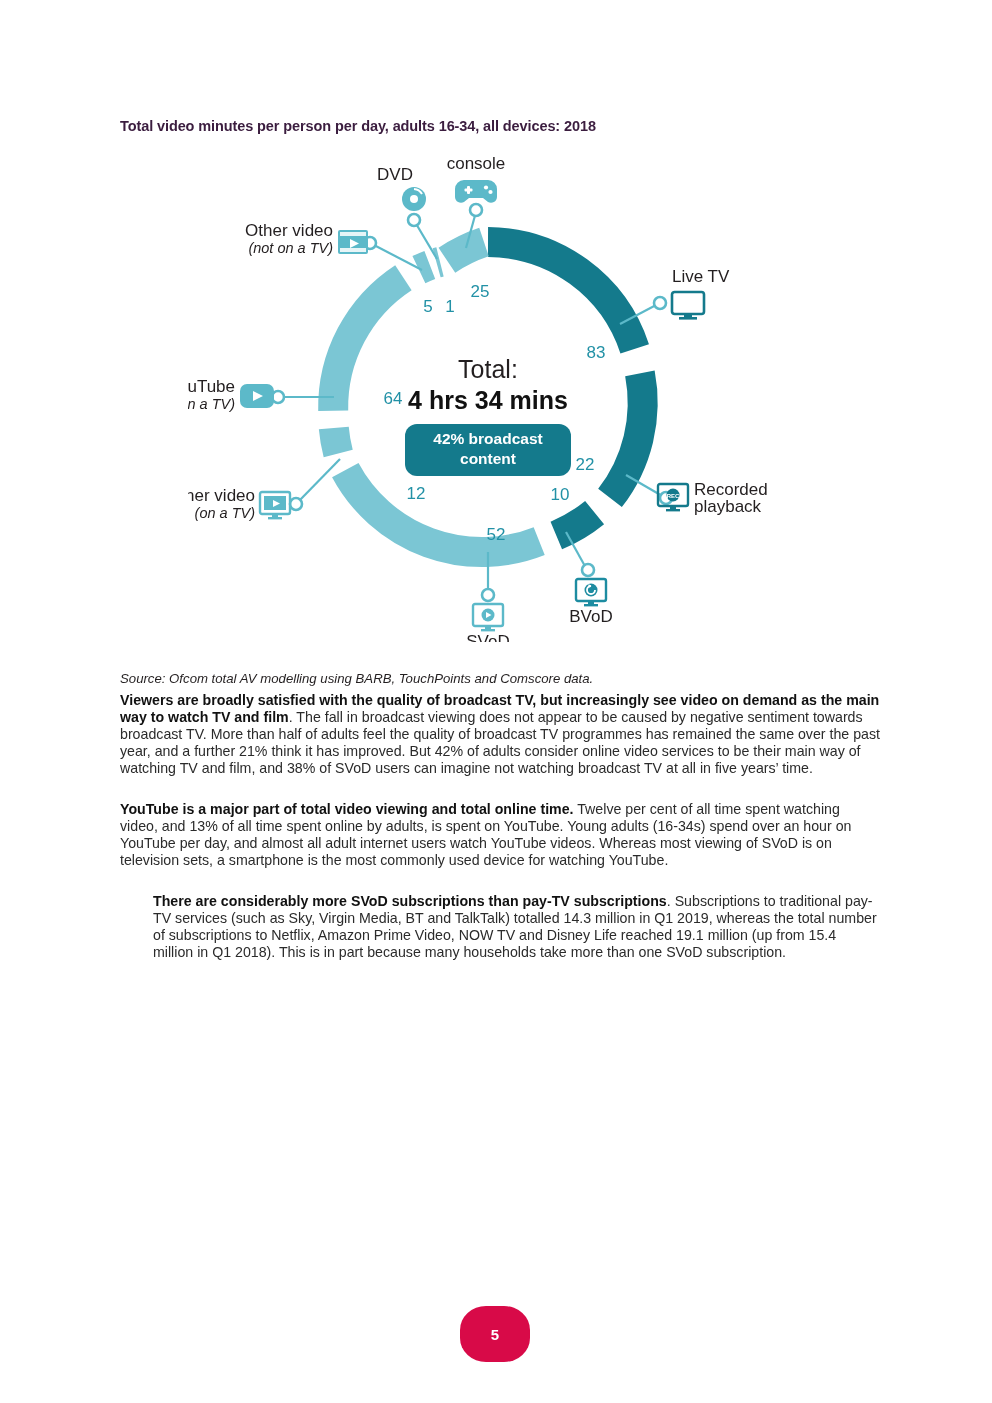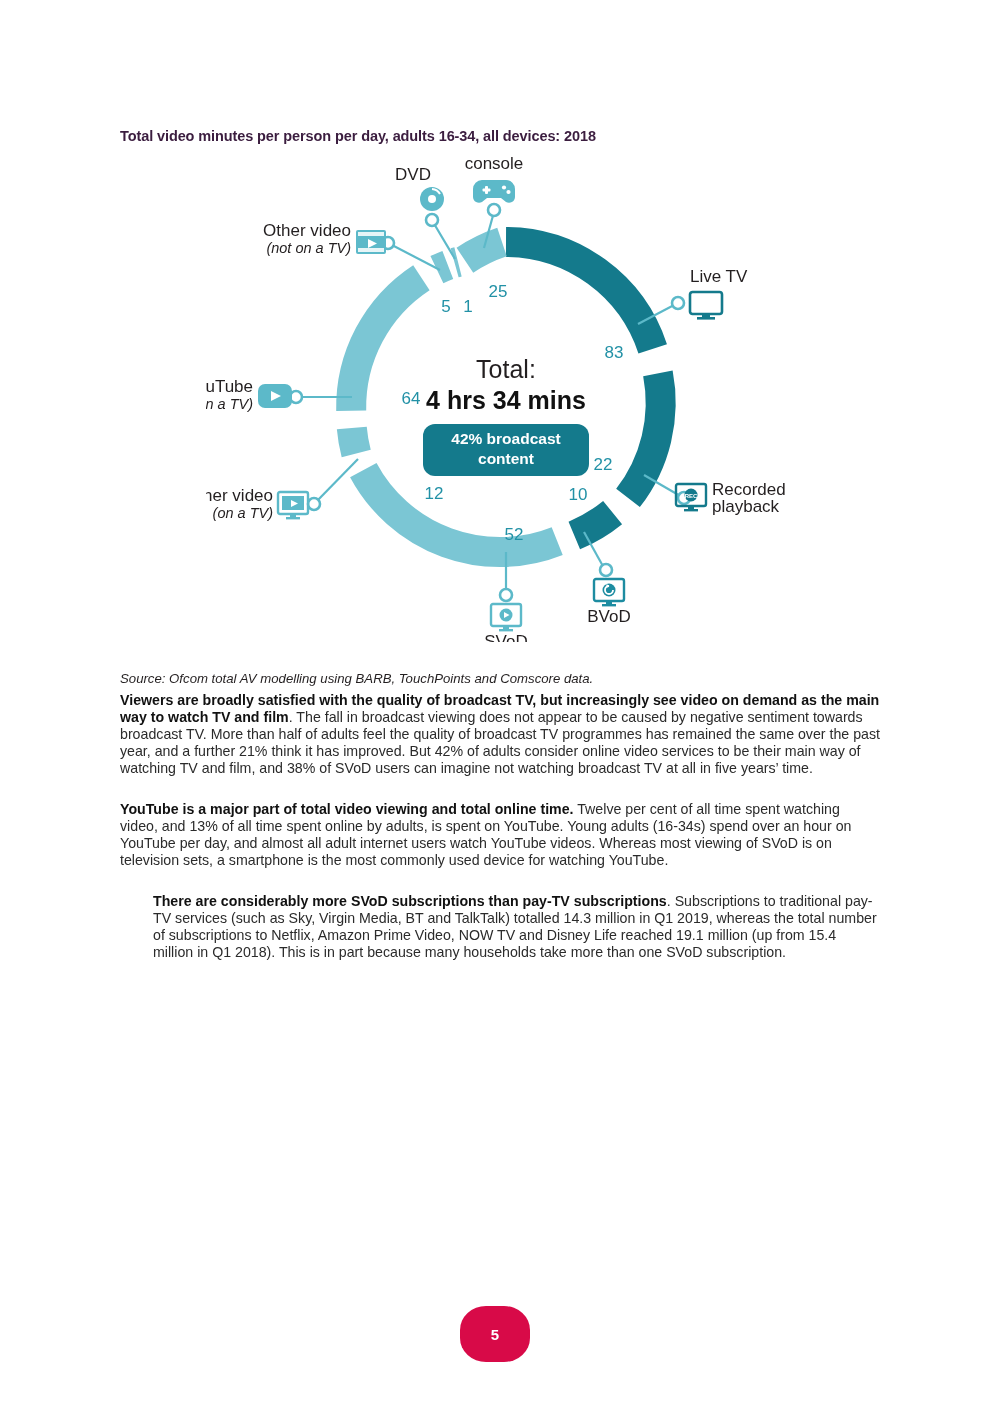--- a/index.html
+++ b/index.html
@@ -8,25 +8,24 @@
     font-family:"Liberation Sans",sans-serif;
     -webkit-font-smoothing:antialiased;
   }
   .page{position:relative;width:992px;height:1403px;overflow:hidden;}
 
   
   .fig-title{
     position:absolute;left:120px;top:118px;width:760px;
     font-size:14.5px;font-weight:bold;color:#3b1d3f;
     letter-spacing:-0.1px;
-    margin-top:10px;
-  }
-
-  
-  .chart-wrap{position:absolute;left:206px;top:152px;width:600px;height:490px;}
+  }
+
+  
+  .chart-wrap{position:absolute;left:188px;top:152px;width:600px;height:490px;}
   .chart-svg{display:block;width:600px;height:490px;}
 
   
   .source{
     position:absolute;left:120px;top:671px;width:780px;
     font-size:13.2px;font-style:italic;color:#231f20;
   }
 
   
   .body-col{position:absolute;left:120px;top:692px;width:760px;}

